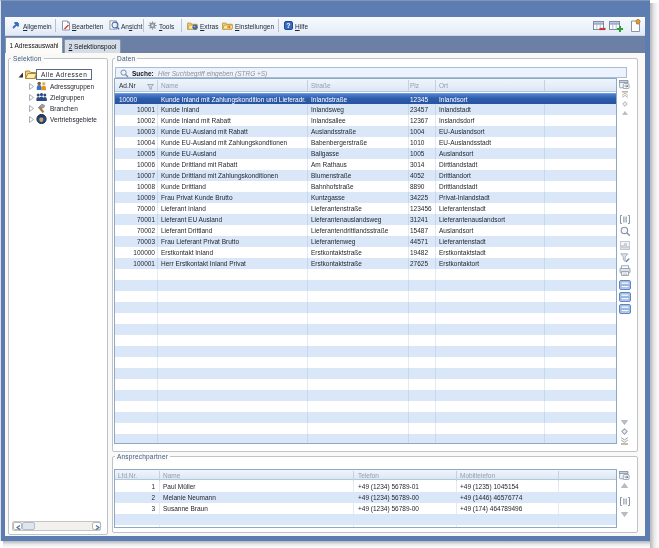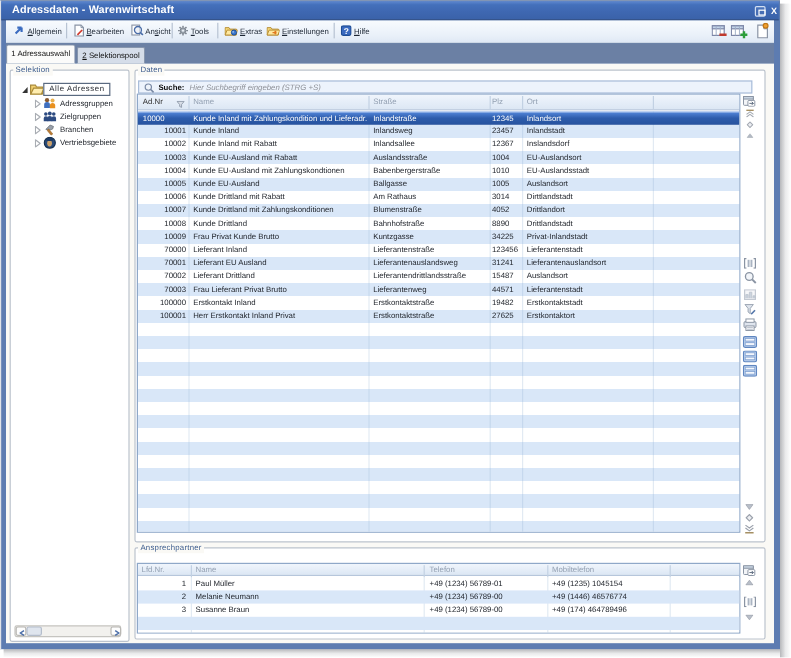--- a/index.html
+++ b/index.html
@@ -89,25 +89,20 @@
 .sbtn { position:absolute; top:0px; width:9px; height:8px; background:#fdfdfd; border:1px solid #b9b8b4; border-radius:2px; }
 .sbtn svg { position:absolute; left:1.5px; top:1.5px; }
 #sthumb { position:absolute; left:9px; top:0px; width:13px; height:8px; background:#dfe5ee; border:1px solid #b4bdcb; border-radius:2px; }
 </style>
 </head>
 <body>
 <div id="stage">
   <div id="frame"></div>
   <div id="rshadow"></div>
   <div id="bshadow"></div>
-  <div id="titlebar">
-    <span id="titletext">Adressdaten - Warenwirtschaft</span>
-    <span id="btn-restore"></span>
-    <span id="btn-close">X</span>
-  </div>
   <div id="toolbar">
     <svg class="ticon" style="left:6px;top:4px" width="9" height="9" viewBox="0 0 9 9">
         <path d="M2 7 L7 2 M7 2 L3.4 2 M7 2 L7 5.6" stroke="#3b6cc0" stroke-width="1.8" fill="none"></path>
       </svg>
     <span class="mi" style="left:18px"><span class="u">A</span>llgemein</span>
     <div class="msep" style="left:50px"></div>
     <svg class="ticon" style="left:56px;top:3px" width="10" height="11" viewBox="0 0 10 11">
         <path d="M1.5 1 h5 l2 2 v7 h-7 z" fill="#fff" stroke="#8a94a5" stroke-width="1"></path>
         <path d="M6.5 1 l2 2 h-2 z" fill="#dfe5ee" stroke="#8a94a5" stroke-width="0.8"></path>
         <path d="M3 8.5 L7 4.5 L8 5.5 L4 9.5 z" fill="#d23b2e"></path>

